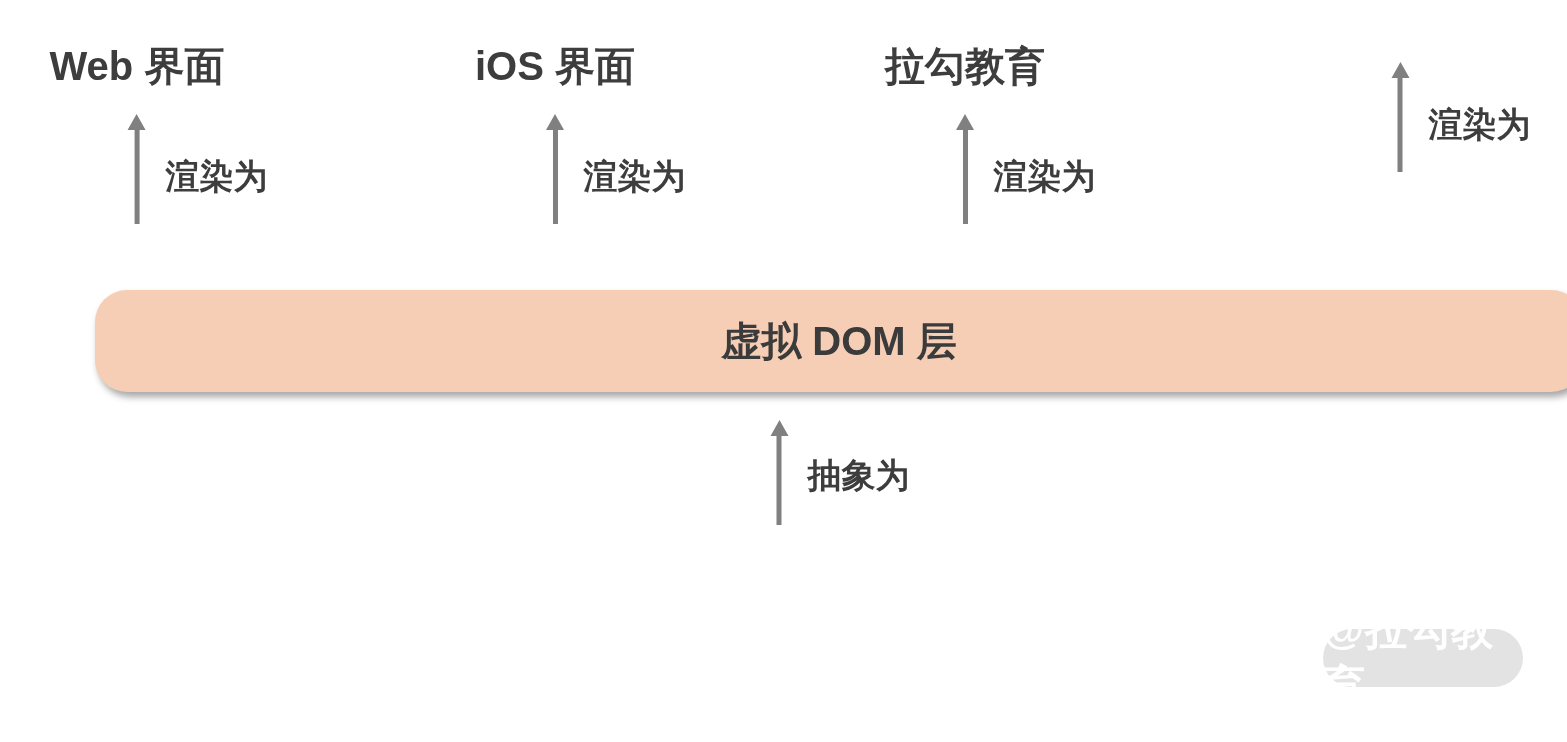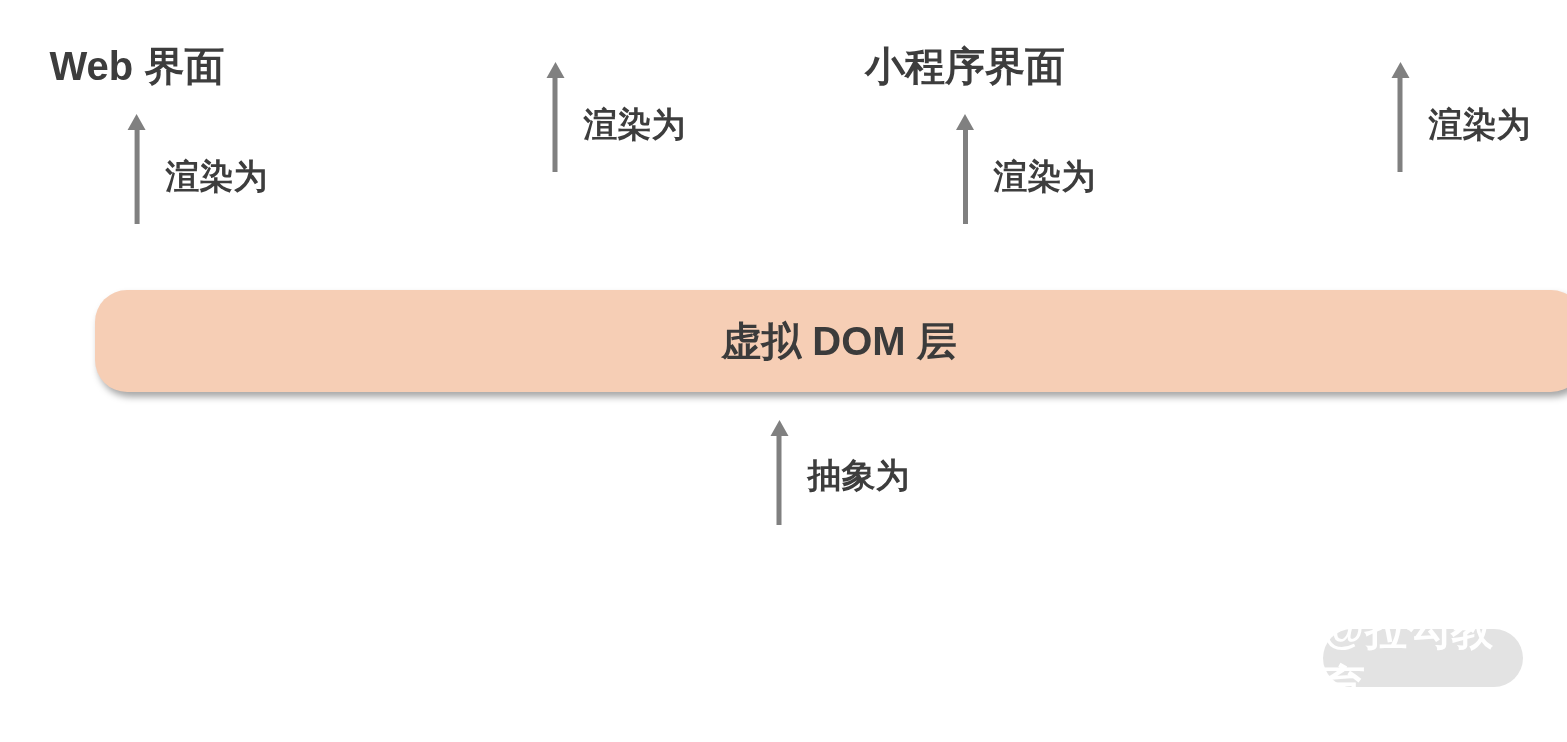--- a/index.html
+++ b/index.html
@@ -138,29 +138,30 @@
   <div class="platform" style="left:137px">
     <div class="platform-label">Web 界面</div>
     <div class="arrow-wrap">
       <div class="arrow-head"></div>
       <div class="arrow-line"></div>
       <div class="arrow-side-label">渲染为</div>
     </div>
   </div>
 
   <div class="platform" style="left:555px">
+    <div class="platform-label">iOS 界面</div>
     <div class="arrow-wrap">
       <div class="arrow-head"></div>
       <div class="arrow-line"></div>
       <div class="arrow-side-label">渲染为</div>
     </div>
   </div>
 
   <div class="platform" style="left:965px">
-    <div class="platform-label">小程序界面</div>
+    <div class="platform-label">拉勾教育</div>
     <div class="arrow-wrap">
       <div class="arrow-head"></div>
       <div class="arrow-line"></div>
       <div class="arrow-side-label">渲染为</div>
     </div>
   </div>
 
   <div class="platform" style="left:1400px">
     <div class="arrow-wrap">
       <div class="arrow-head"></div>

